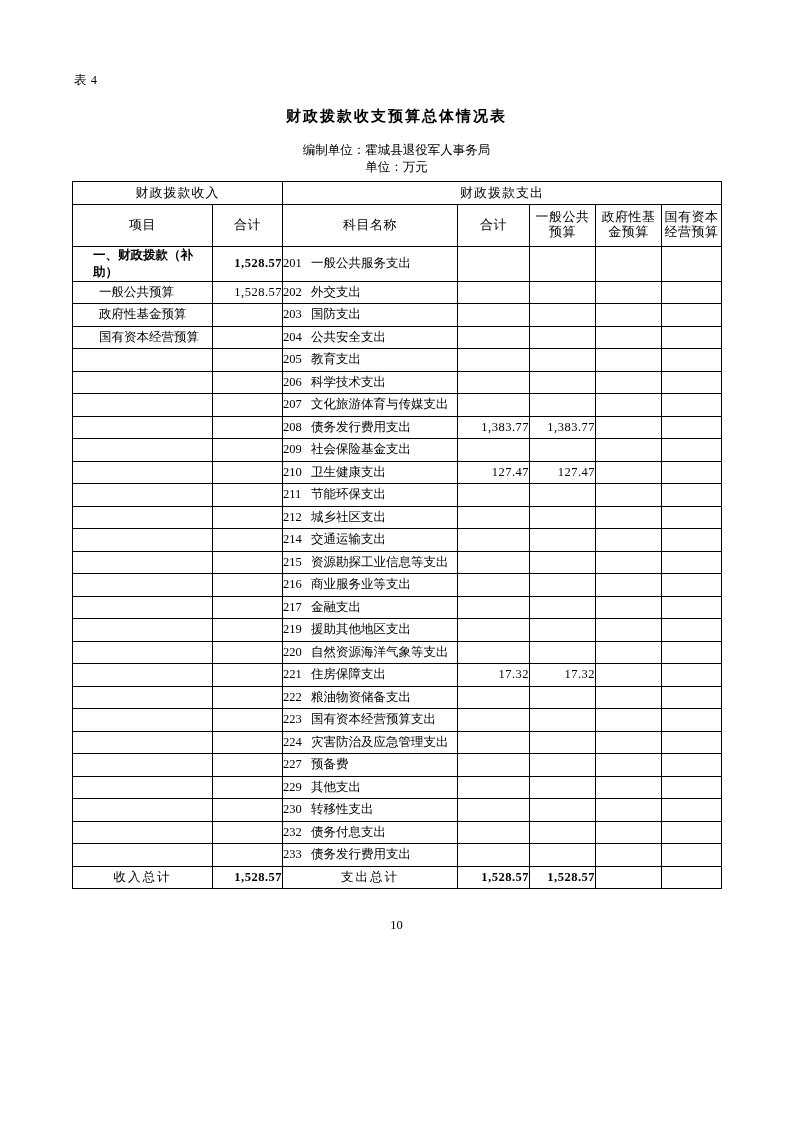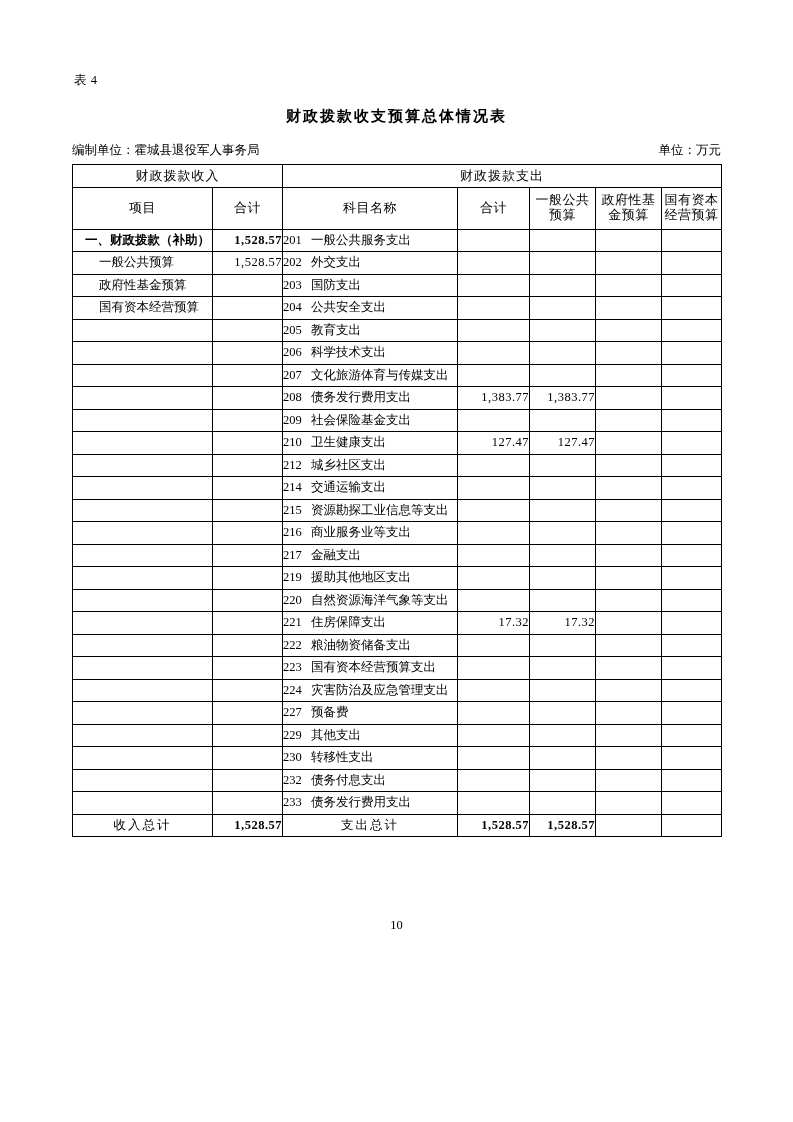--- a/index.html
+++ b/index.html
@@ -34,20 +34,21 @@
     font-family: "Liberation Sans", sans-serif;
     letter-spacing: 2px;
     margin: 6px 0 16px 0;
   }
   .meta-row {
     display: flex;
     justify-content: space-between;
     align-items: center;
     font-size: 12.5px;
     margin: 0 0 5px 0;
+    flex-direction: column;
   }
   .meta-left { text-align: left; }
   .meta-right { text-align: right; }
 
   table.budget {
     border-collapse: collapse;
     width: 649px;
     table-layout: fixed;
     font-size: 12.5px;
   }
@@ -78,21 +79,21 @@
     padding-left: 0;
   }
   .c-item.indent1 {
     text-align: left;
     padding-left: 26px;
   }
   .c-item.bold {
     font-weight: bold;
     font-family: "Liberation Sans", sans-serif;
     text-align: left;
-    padding-left: 12px;
+    padding-left: 20px;
   }
   .num {
     text-align: right;
     padding-right: 8px;
     font-family: "Liberation Serif", serif;
     letter-spacing: 0.5px;
   }
   .num.bold {
     font-weight: bold;
   }
@@ -247,20 +248,29 @@
           <td class="num"></td>
           <td class="code-name"><span class="code">210</span><span>卫生健康支出</span></td>
           <td class="num">127.47</td>
           <td class="num">127.47</td>
           <td class="num"></td>
           <td class="num"></td>
         </tr>
         <tr>
           <td class="c-item"></td>
           <td class="num"></td>
+          <td class="code-name"><span class="code">211</span><span>节能环保支出</span></td>
+          <td class="num"></td>
+          <td class="num"></td>
+          <td class="num"></td>
+          <td class="num"></td>
+        </tr>
+        <tr>
+          <td class="c-item"></td>
+          <td class="num"></td>
           <td class="code-name"><span class="code">212</span><span>城乡社区支出</span></td>
           <td class="num"></td>
           <td class="num"></td>
           <td class="num"></td>
           <td class="num"></td>
         </tr>
         <tr>
           <td class="c-item"></td>
           <td class="num"></td>
           <td class="code-name"><span class="code">214</span><span>交通运输支出</span></td>

